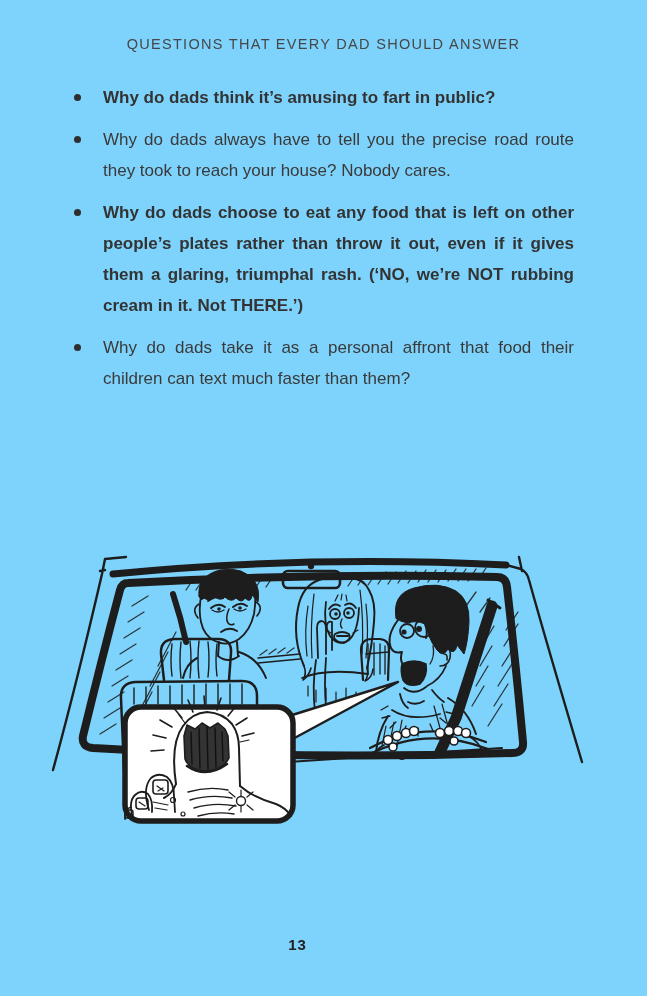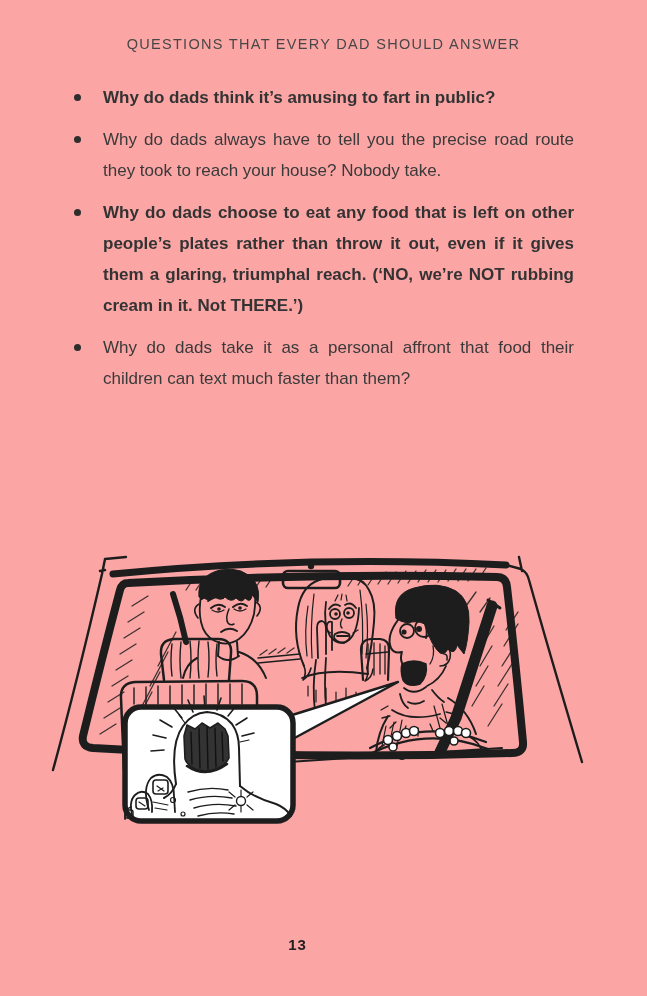--- a/index.html
+++ b/index.html
@@ -1,17 +1,17 @@
 <!DOCTYPE html>
 <html><head>
 <meta charset="utf-8">
 <style>
   html,body{margin:0;padding:0;background:#ffffff;}
   .page{
-    position:relative;width:647px;height:996px;background:#fca5a5;overflow:hidden;
+    position:relative;width:647px;height:996px;background:#7dd3fc;overflow:hidden;
     font-family:"Liberation Sans", sans-serif;color:#3a3a3a;
   }
   .header{
     position:absolute;top:36px;left:0;width:647px;text-align:center;
     font-size:14.5px;letter-spacing:1.3px;color:#474747;font-weight:400;
   }
   ul.bullets{
     position:absolute;top:82px;left:74px;width:500px;margin:0;padding:0;list-style:none;
   }
   ul.bullets li{
@@ -36,25 +36,25 @@
 
   <div class="header">QUESTIONS THAT EVERY DAD SHOULD ANSWER</div>
 
   <ul class="bullets">
     <li class="b">
       <span class="dot"></span>
       <span>Why do dads think it’s amusing to fart in public?</span>
     </li>
     <li>
       <span class="dot"></span>
-      <span>Why do dads always have to tell you the precise road route they took to reach your house? Nobody take.</span>
+      <span>Why do dads always have to tell you the precise road route they took to reach your house? Nobody cares.</span>
     </li>
     <li class="b">
       <span class="dot"></span>
-      <span>Why do dads choose to eat any food that is left on other people’s plates rather than throw it out, even if it gives them a glaring, triumphal reach. (‘NO, we’re NOT rubbing cream in it. Not THERE.’)</span>
+      <span>Why do dads choose to eat any food that is left on other people’s plates rather than throw it out, even if it gives them a glaring, triumphal rash. (‘NO, we’re NOT rubbing cream in it. Not THERE.’)</span>
     </li>
     <li>
       <span class="dot"></span>
       <span>Why do dads take it as a personal affront that food their children can text much faster than them?</span>
     </li>
   </ul>
 
   <div class="illustration">
     <svg viewBox="0 0 560 310" width="560" height="310" xmlns="http://www.w3.org/2000/svg">
       <g stroke="#1d1d1d" fill="none" stroke-linecap="round" stroke-linejoin="round">

